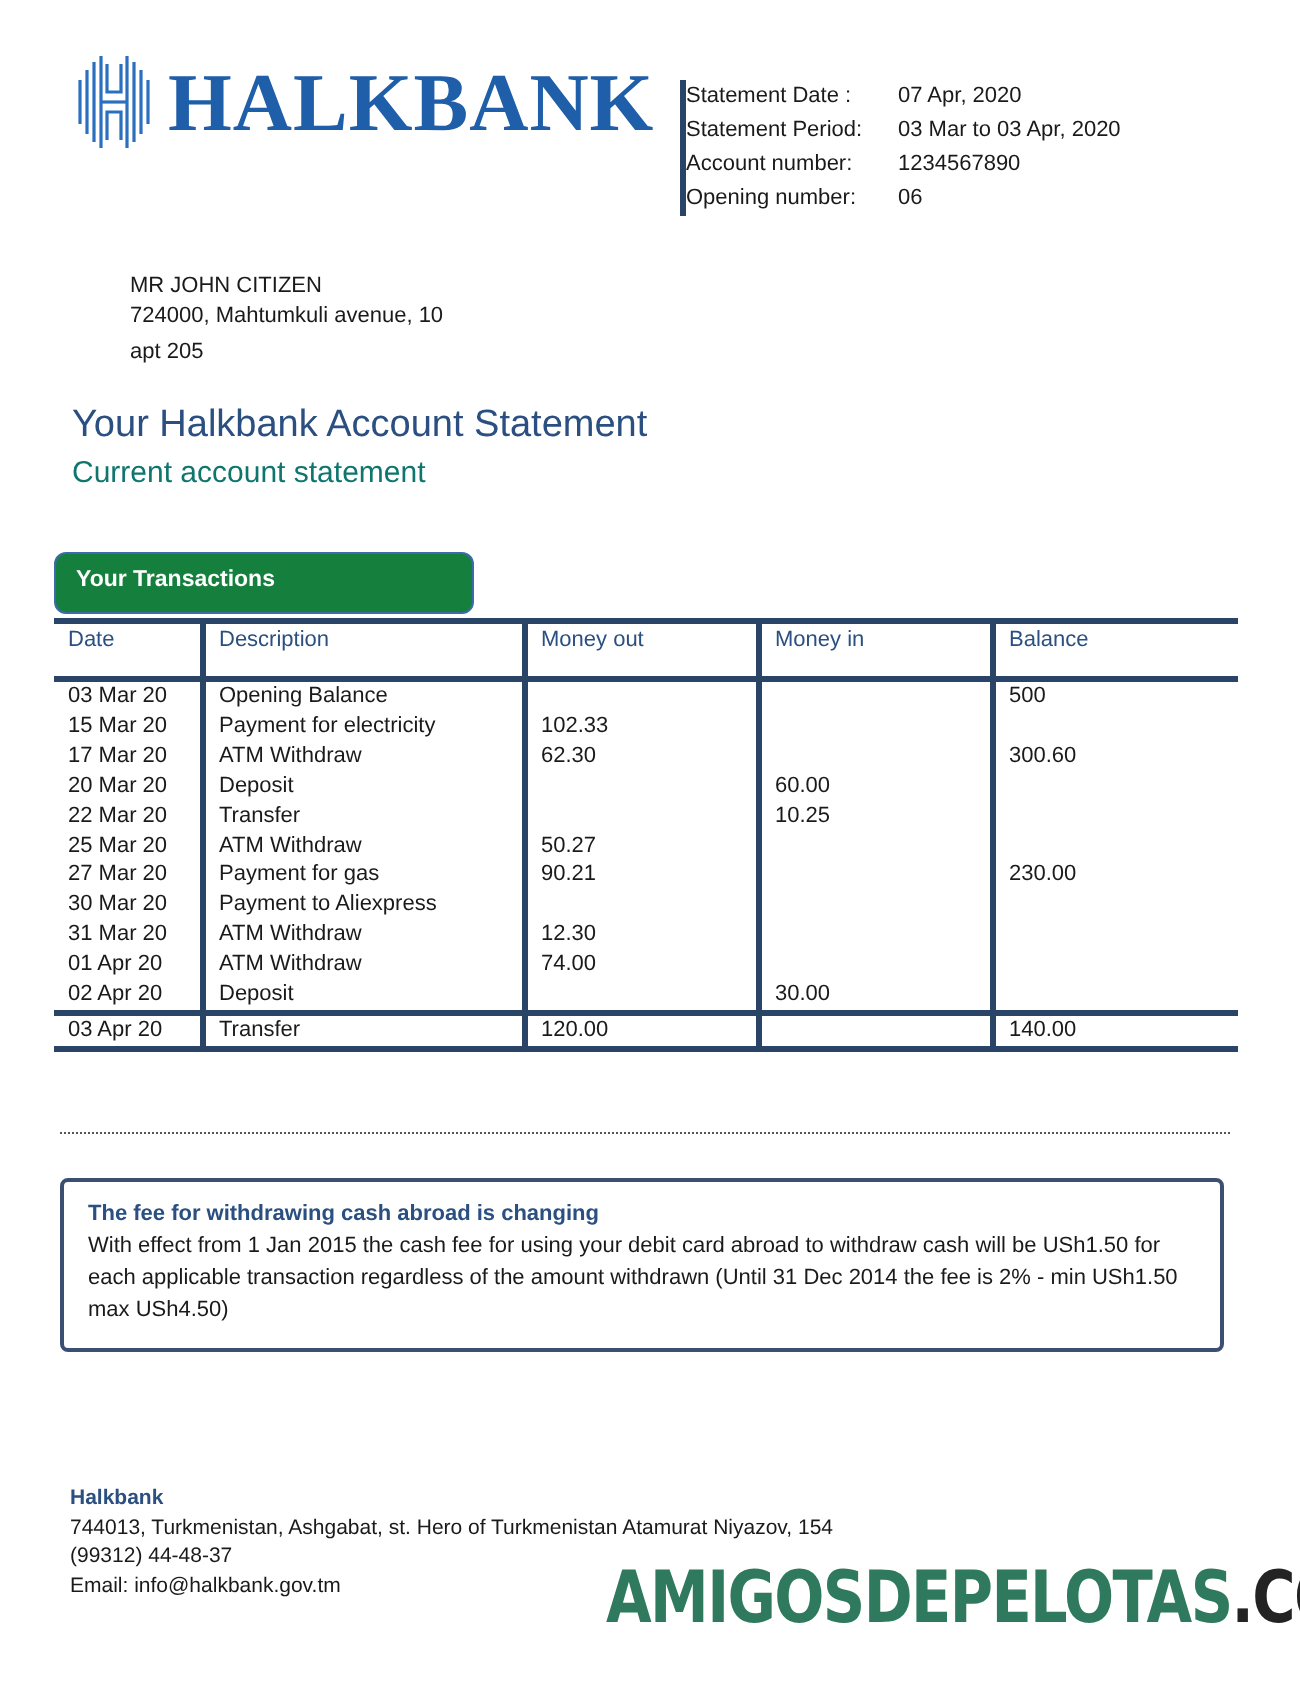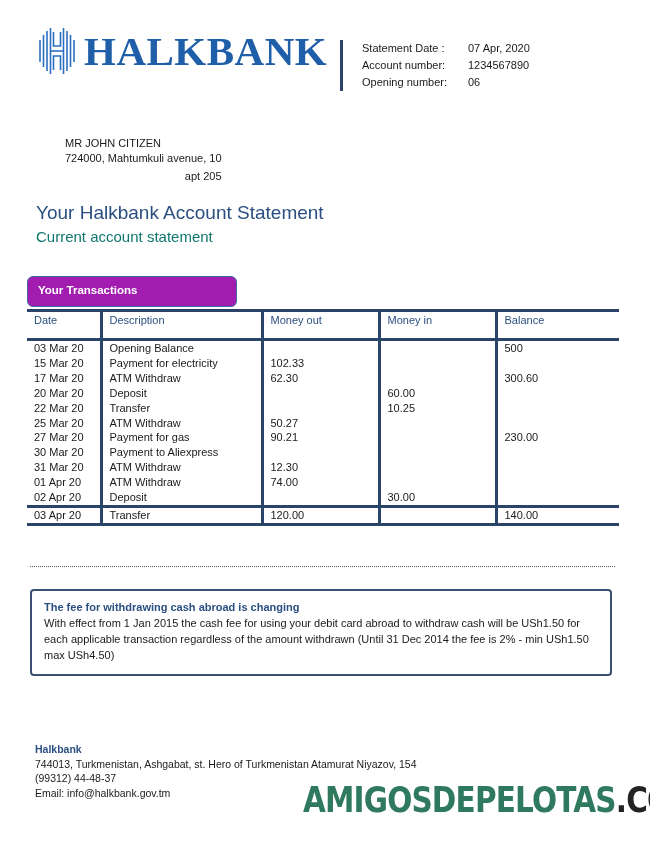--- a/index.html
+++ b/index.html
@@ -3,32 +3,32 @@
   <meta charset="utf-8">
   <style>
     * { box-sizing: border-box; margin: 0; padding: 0; }
     html, body { width: 650px; height: 844px; background: #ffffff; overflow: hidden; }
     body { font-family: "Liberation Sans", "DejaVu Sans", sans-serif; color: #1a1a1a; position: relative; }
 
     .logo { position: absolute; left: 38px; top: 26px; display: flex; align-items: center; }
     .logo-mark { width: 38px; height: 50px; }
     .logo-text { font-family: "Liberation Serif", "DejaVu Serif", serif; font-weight: bold; color: #1f5ea8; font-size: 41px; letter-spacing: 0.5px; margin-left: 8px; line-height: 1; }
 
-    .meta { position: absolute; left: 340px; top: 40px; border-left: 3px solid #2a4468; padding-left: 19px; }
+    .meta { position: absolute; left: 340px; top: 40px; border-left: 3px solid #2a4468; padding-left: 0; }
     .meta-row { display: flex; font-size: 11px; line-height: 17px; }
     .meta-label { width: 106px; color: #1a1a1a; }
     .meta-value { color: #1a1a1a; }
 
     .address { position: absolute; left: 65px; top: 136px; font-size: 11px; line-height: 15px; }
-    .address div:nth-child(3) { margin-top: 3px; text-align: right; }
+    .address div:nth-child(3) { margin-top: 3px; }
 
     .title { position: absolute; left: 36px; top: 202px; color: #2a4f80; font-size: 19px; }
     .subtitle { position: absolute; left: 36px; top: 228px; color: #0f766e; font-size: 15px; }
 
-    .tx-tab { position: absolute; left: 27px; top: 276px; width: 210px; height: 31px; background: #a21caf; border-radius: 6px 6px 6px 6px; border: 1px solid #3d6aa8; color: #ffffff; font-weight: bold; font-size: 11.5px; padding: 7px 0 0 10px; }
+    .tx-tab { position: absolute; left: 27px; top: 276px; width: 210px; height: 31px; background: #15803d; border-radius: 6px 6px 6px 6px; border: 1px solid #3d6aa8; color: #ffffff; font-weight: bold; font-size: 11.5px; padding: 7px 0 0 10px; }
 
     .tx-table { position: absolute; left: 27px; top: 309px; width: 592px; }
     .tx-table table { width: 100%; border-collapse: collapse; font-size: 11px; }
     .tx-table th { text-align: left; font-weight: normal; color: #2a4f80; padding: 2px 0 12px 7px; height: 16px; border-top: 3px solid #2a4468; border-bottom: 3px solid #2a4468; }
     .tx-table td { padding: 0 0 0 7px; height: 14.9px; line-height: 14.9px; }
     .tx-table .c0 { width: 74px; }
     .tx-table .c1 { width: 161px; border-left: 3px solid #2a4468; margin-left: 48px; }
     .tx-table .c2 { width: 117px; border-left: 3px solid #2a4468; }
     .tx-table .c3 { width: 117px; border-left: 3px solid #2a4468; }
     .tx-table .c4 { border-left: 3px solid #2a4468; }
@@ -67,20 +67,24 @@
   </svg>
   <span class="logo-text">HALKBANK</span>
 </div>
 
 <div class="meta">
   <div class="meta-row">
     <span class="meta-label">Statement Date :</span>
     <span class="meta-value">07 Apr, 2020</span>
   </div>
   <div class="meta-row">
+    <span class="meta-label">Statement Period:</span>
+    <span class="meta-value">03 Mar to 03 Apr, 2020</span>
+  </div>
+  <div class="meta-row">
     <span class="meta-label">Account number:</span>
     <span class="meta-value">1234567890</span>
   </div>
   <div class="meta-row">
     <span class="meta-label">Opening number:</span>
     <span class="meta-value">06</span>
   </div>
 </div>
 
 <div class="address">

